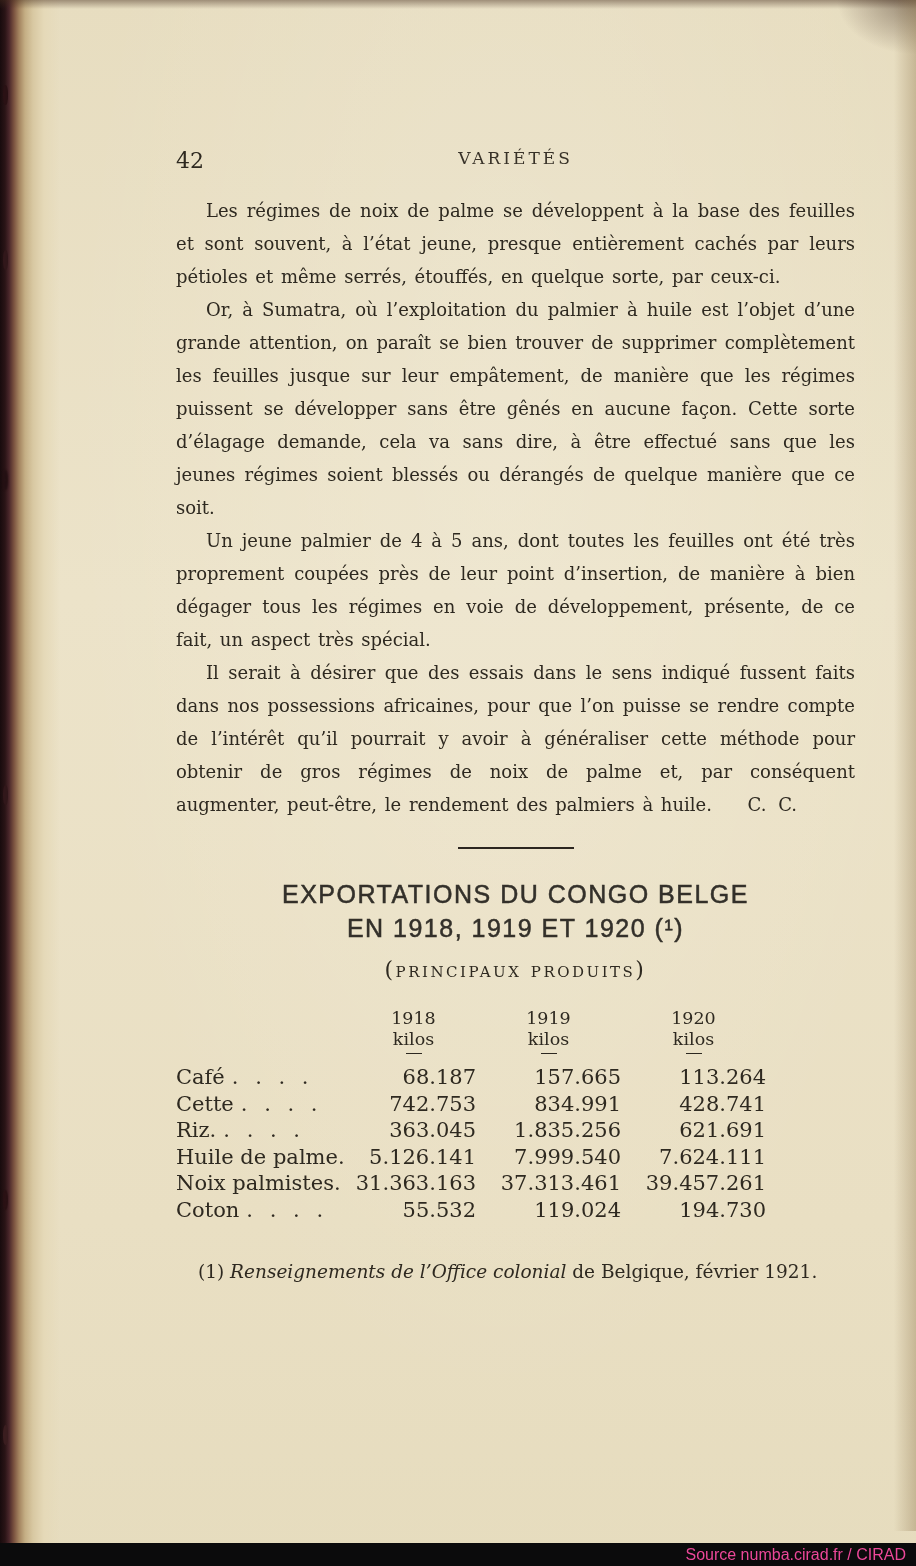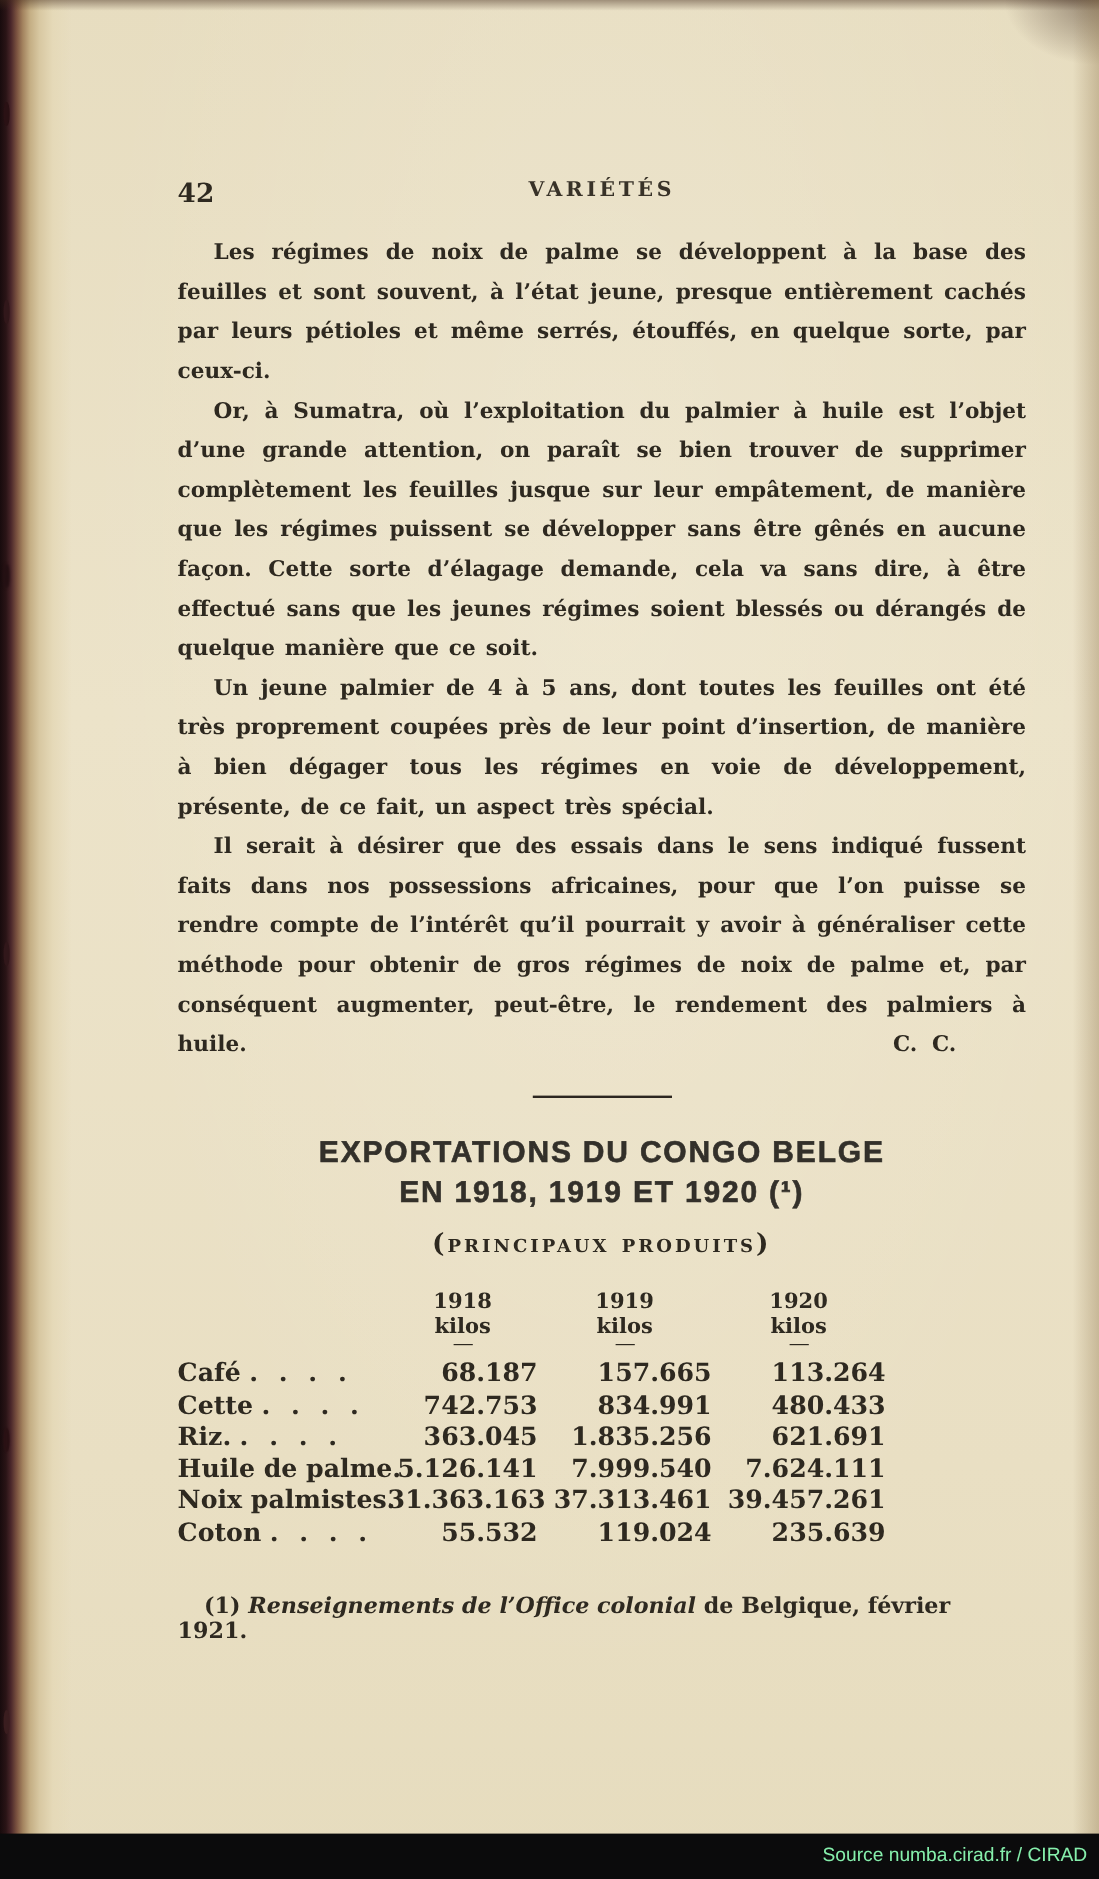--- a/index.html
+++ b/index.html
@@ -41,21 +41,21 @@
     background:radial-gradient(ellipse at top right, rgba(59,38,28,0.5), rgba(59,38,28,0) 70%);
     pointer-events:none;
   }
   .right-edge{
     position:absolute;right:0;top:0;bottom:35px;width:26px;
     background:linear-gradient(to left, rgba(148,124,84,0.40), rgba(148,124,84,0) 85%);
     pointer-events:none;
   }
 
   
-  .content{position:absolute;left:148px;right:61px;top:148px;font-weight:bold;}
+  .content{position:absolute;left:176px;right:61px;top:148px;}
 
   .pagehead{position:relative;text-align:center;margin-bottom:18px;height:28px;}
   .pagenum{position:absolute;left:0;top:0;font-size:22px;}
   .runhead{font-size:17px;letter-spacing:3px;color:#383228;}
 
   .par{
     margin:0;
     font-size:18px;line-height:33px;
     text-align:justify;text-indent:30px;
     word-spacing:2px;
@@ -80,25 +80,25 @@
   .trow{line-height:26.5px;}
   .tlabel{white-space:nowrap;}
   .leader{letter-spacing:5px;margin-left:7px;}
   .tnum{text-align:right;}
 
   .footnote{margin:38px 0 0 0;font-size:18.5px;text-indent:22px;}
   .fn-italic{font-style:italic;}
 
   
   .sourcebar{
-    position:absolute;left:0;right:0;bottom:0;height:38px;
+    position:absolute;left:0;right:0;bottom:0;height:23px;
     background:#0b0b0c;
     display:flex;align-items:center;justify-content:flex-end;
     padding-right:10px;box-sizing:border-box;
-    font-family:"Liberation Sans", sans-serif;font-size:16px;color:#86efac;
+    font-family:"Liberation Sans", sans-serif;font-size:16px;color:#ec4899;
   }
 </style>
 </head>
 <body>
 
 <div class="scan">
 
   <div class="binding"></div>
   <div class="binding-marks"></div>
   <div class="top-shade"></div>
@@ -150,21 +150,21 @@
         <div class="tlabel"><span>Café</span><span class="leader">. . . .</span></div>
         <div class="tnum">68.187</div>
         <div class="tnum">157.665</div>
         <div class="tnum">113.264</div>
       </div>
 
       <div class="trow">
         <div class="tlabel"><span>Cette</span><span class="leader">. . . .</span></div>
         <div class="tnum">742.753</div>
         <div class="tnum">834.991</div>
-        <div class="tnum">480.433</div>
+        <div class="tnum">428.741</div>
       </div>
 
       <div class="trow">
         <div class="tlabel"><span>Riz.</span><span class="leader">. . . .</span></div>
         <div class="tnum">363.045</div>
         <div class="tnum">1.835.256</div>
         <div class="tnum">621.691</div>
       </div>
 
       <div class="trow">
@@ -178,21 +178,21 @@
         <div class="tlabel"><span>Noix palmistes.</span><span class="leader"></span></div>
         <div class="tnum">31.363.163</div>
         <div class="tnum">37.313.461</div>
         <div class="tnum">39.457.261</div>
       </div>
 
       <div class="trow">
         <div class="tlabel"><span>Coton</span><span class="leader">. . . .</span></div>
         <div class="tnum">55.532</div>
         <div class="tnum">119.024</div>
-        <div class="tnum">235.639</div>
+        <div class="tnum">194.730</div>
       </div>
 
     </div>
 
     <p class="footnote">
       <span>(1)</span>
       <span class="fn-italic">Renseignements de l’Office colonial</span>
       <span>de Belgique, février 1921.</span>
     </p>
 

